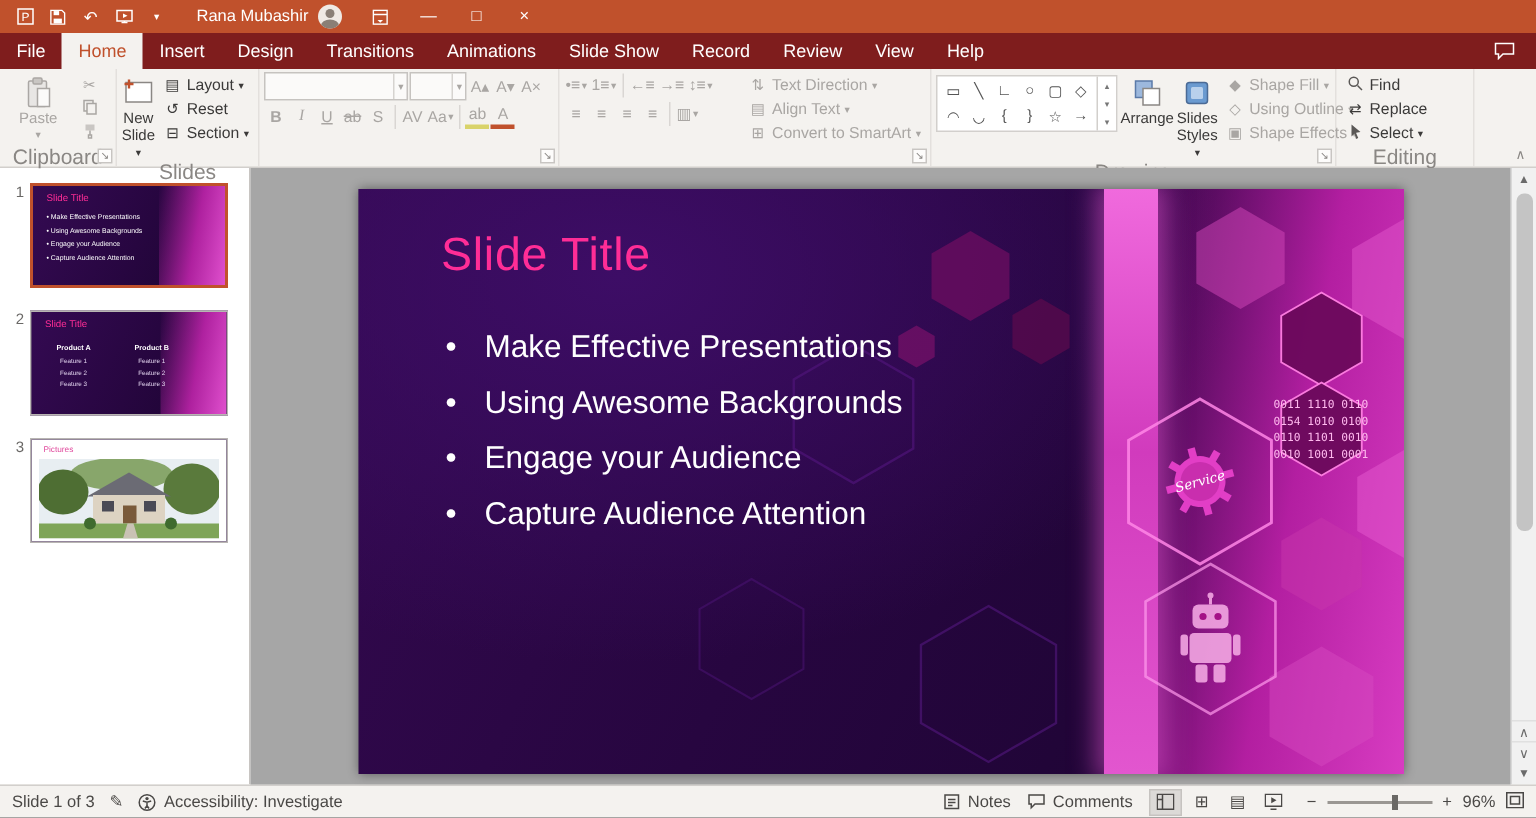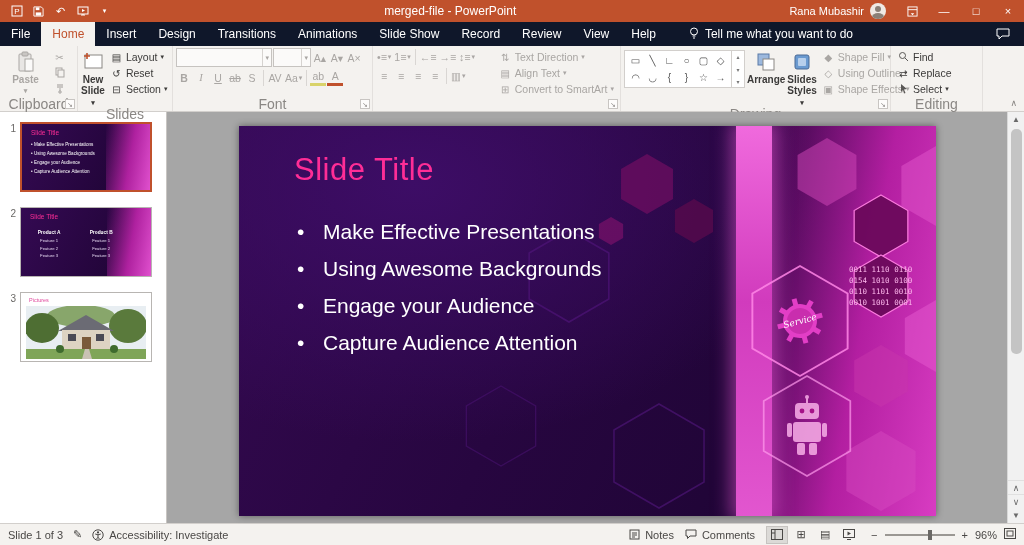--- a/index.html
+++ b/index.html
@@ -12,34 +12,34 @@
   .qbtn { display: inline-flex; align-items: center; justify-content: center; width: 15px; height: 16px; font-size: 11px; color: #fff; }
   .tb-title { flex: 1; text-align: center; font-size: 12px; }
   .tb-right { display: flex; align-items: center; }
   .user { display: flex; align-items: center; gap: 6px; font-size: 11px; padding: 0 10px; }
   .avatar { width: 16px; height: 16px; border-radius: 50%; background: #efe9e4; position: relative; overflow: hidden; }
   .avatar::before { content: ""; position: absolute; left: 5px; top: 3px; width: 6px; height: 6px; border-radius: 50%; background: #8a7f76; }
   .avatar::after { content: ""; position: absolute; left: 2px; top: 10px; width: 12px; height: 8px; border-radius: 50% 50% 0 0; background: #8a7f76; }
   .winbtn { width: 32px; height: 22px; display: inline-flex; align-items: center; justify-content: center; font-size: 11px; }
 
   
-  .tabsrow { height: 24px; background: #0f172a; display: flex; align-items: stretch; color: #fff; font-size: 12px; }
+  .tabsrow { height: 24px; background: #7f1d1d; display: flex; align-items: stretch; color: #fff; font-size: 12px; }
   .tab { padding: 0 11px; display: flex; align-items: center; }
   .tab.active { background: #f4f2ef; color: #c0512c; }
   .tellme { display: flex; align-items: center; gap: 6px; padding: 0 12px; margin-left: 10px; }
   .tabs-spacer { flex: 1; }
   .tabsrow .right-ico { display: flex; align-items: center; padding: 0 14px; }
 
   
   .ribbon { height: 66px; background: #f4f2ef; border-bottom: 1px solid #d2cfcc; display: flex; position: relative; flex: 0 0 auto; }
   .rgroup { display: flex; flex-direction: column; border-right: 1px solid #e3e0dd; padding: 2px 3px 0; position: relative; }
   .rbody { flex: 1; display: flex; align-items: flex-start; gap: 2px; }
   .rlabel { font-size: 14px; color: #8a8784; text-align: center; height: 13px; line-height: 12px; }
   .launcher { position: absolute; right: 2px; bottom: 2px; width: 10px; height: 10px; font-size: 7px; line-height: 9px; text-align: center; color: #8a8784; border: 1px solid #c8c5c2; background: #fdfcfb; }
-  .bigbtn { width: 45px; display: flex; flex-direction: column; align-items: center; font-size: 10px; color: #3b3a39; padding-top: 1px; text-align: center; line-height: 11px; font-weight: bold; }
+  .bigbtn { width: 45px; display: flex; flex-direction: column; align-items: center; font-size: 10px; color: #3b3a39; padding-top: 1px; text-align: center; line-height: 11px; }
   .bigbtn .bicon { height: 25px; display: flex; align-items: center; justify-content: center; }
   .bigbtn.disabled { color: #a9a6a3; }
   .smallstack { display: flex; flex-direction: column; padding-top: 1px; }
   .sbtn { display: flex; align-items: center; gap: 3px; font-size: 10.5px; color: #3b3a39; height: 16px; padding: 0 3px; white-space: nowrap; }
   .sbtn.disabled { color: #a9a6a3; }
   .sic { width: 13px; text-align: center; font-size: 10px; display: inline-block; }
   .caret { font-size: 7px; }
   .fontrow { display: flex; flex-direction: column; gap: 2px; }
   .fr { display: flex; align-items: center; gap: 1px; }
   .combo { height: 19px; border: 1px solid #c6c3c0; background: #fbfaf9; display: flex; align-items: center; color: #a9a6a3; font-size: 10px; }
@@ -128,21 +128,20 @@
       <span class="qbtn">↶</span>
       <span class="qbtn">
         <svg width="12" height="11" viewBox="0 0 12 11">
             <rect x="1" y="1" width="10" height="7" fill="none" stroke="#fff"></rect>
             <path d="M4 9h4M6 8v1" stroke="#fff"></path>
             <path d="M5 3l3 1.5L5 6z" fill="#fff"></path>
           </svg>
       </span>
       <span class="qbtn" style="font-size:7px;">▾</span>
     </div>
-    <div class="tb-title">merged-file - PowerPoint</div>
     <div class="tb-right">
       <span class="user">
         <span>Rana Mubashir</span>
         <span class="avatar"></span>
       </span>
       <span class="winbtn">
         <svg width="11" height="11" viewBox="0 0 12 12">
             <rect x="1" y="1" width="10" height="10" fill="none" stroke="#fff"></rect>
             <path d="M1 4h10" stroke="#fff"></path>
             <path d="M6 10l-2-2h4z" fill="#fff"></path>
@@ -159,29 +158,20 @@
     <span class="tab active">Home</span>
     <span class="tab">Insert</span>
     <span class="tab">Design</span>
     <span class="tab">Transitions</span>
     <span class="tab">Animations</span>
     <span class="tab">Slide Show</span>
     <span class="tab">Record</span>
     <span class="tab">Review</span>
     <span class="tab">View</span>
     <span class="tab">Help</span>
-    <span class="tellme">
-      <span>
-        <svg width="10" height="12" viewBox="0 0 10 12">
-            <circle cx="5" cy="4.5" r="3.5" fill="none" stroke="#fff"></circle>
-            <path d="M3.5 9h3M4 11h2" stroke="#fff"></path>
-          </svg>
-      </span>
-      <span>Tell me what you want to do</span>
-    </span>
     <span class="tabs-spacer"></span>
     <span class="right-ico">
       <svg width="14" height="12" viewBox="0 0 14 12">
           <path d="M1 1h12v7H6l-3 3V8H1z" fill="none" stroke="#fff"></path>
         </svg>
     </span>
   </div>
 
   <div class="ribbon">
 
@@ -280,21 +270,20 @@
             <span class="gi">S</span>
             <span class="vsep"></span>
             <span class="gi">AV</span>
             <span class="gi">Aa<span class="caret">▾</span></span>
             <span class="vsep"></span>
             <span class="gi" style="border-bottom:3px solid #d9d36a">ab</span>
             <span class="gi" style="border-bottom:3px solid #c0512c">A</span>
           </div>
         </div>
       </div>
-      <div class="rlabel">Font</div>
       <span class="launcher">↘</span>
     </div>
 
     <div class="rgroup" style="width:248px">
       <div class="rbody">
         <div class="fontrow" style="width:128px">
           <div class="fr">
             <span class="gi">•≡<span class="caret">▾</span></span>
             <span class="gi">1≡<span class="caret">▾</span></span>
             <span class="vsep"></span>

